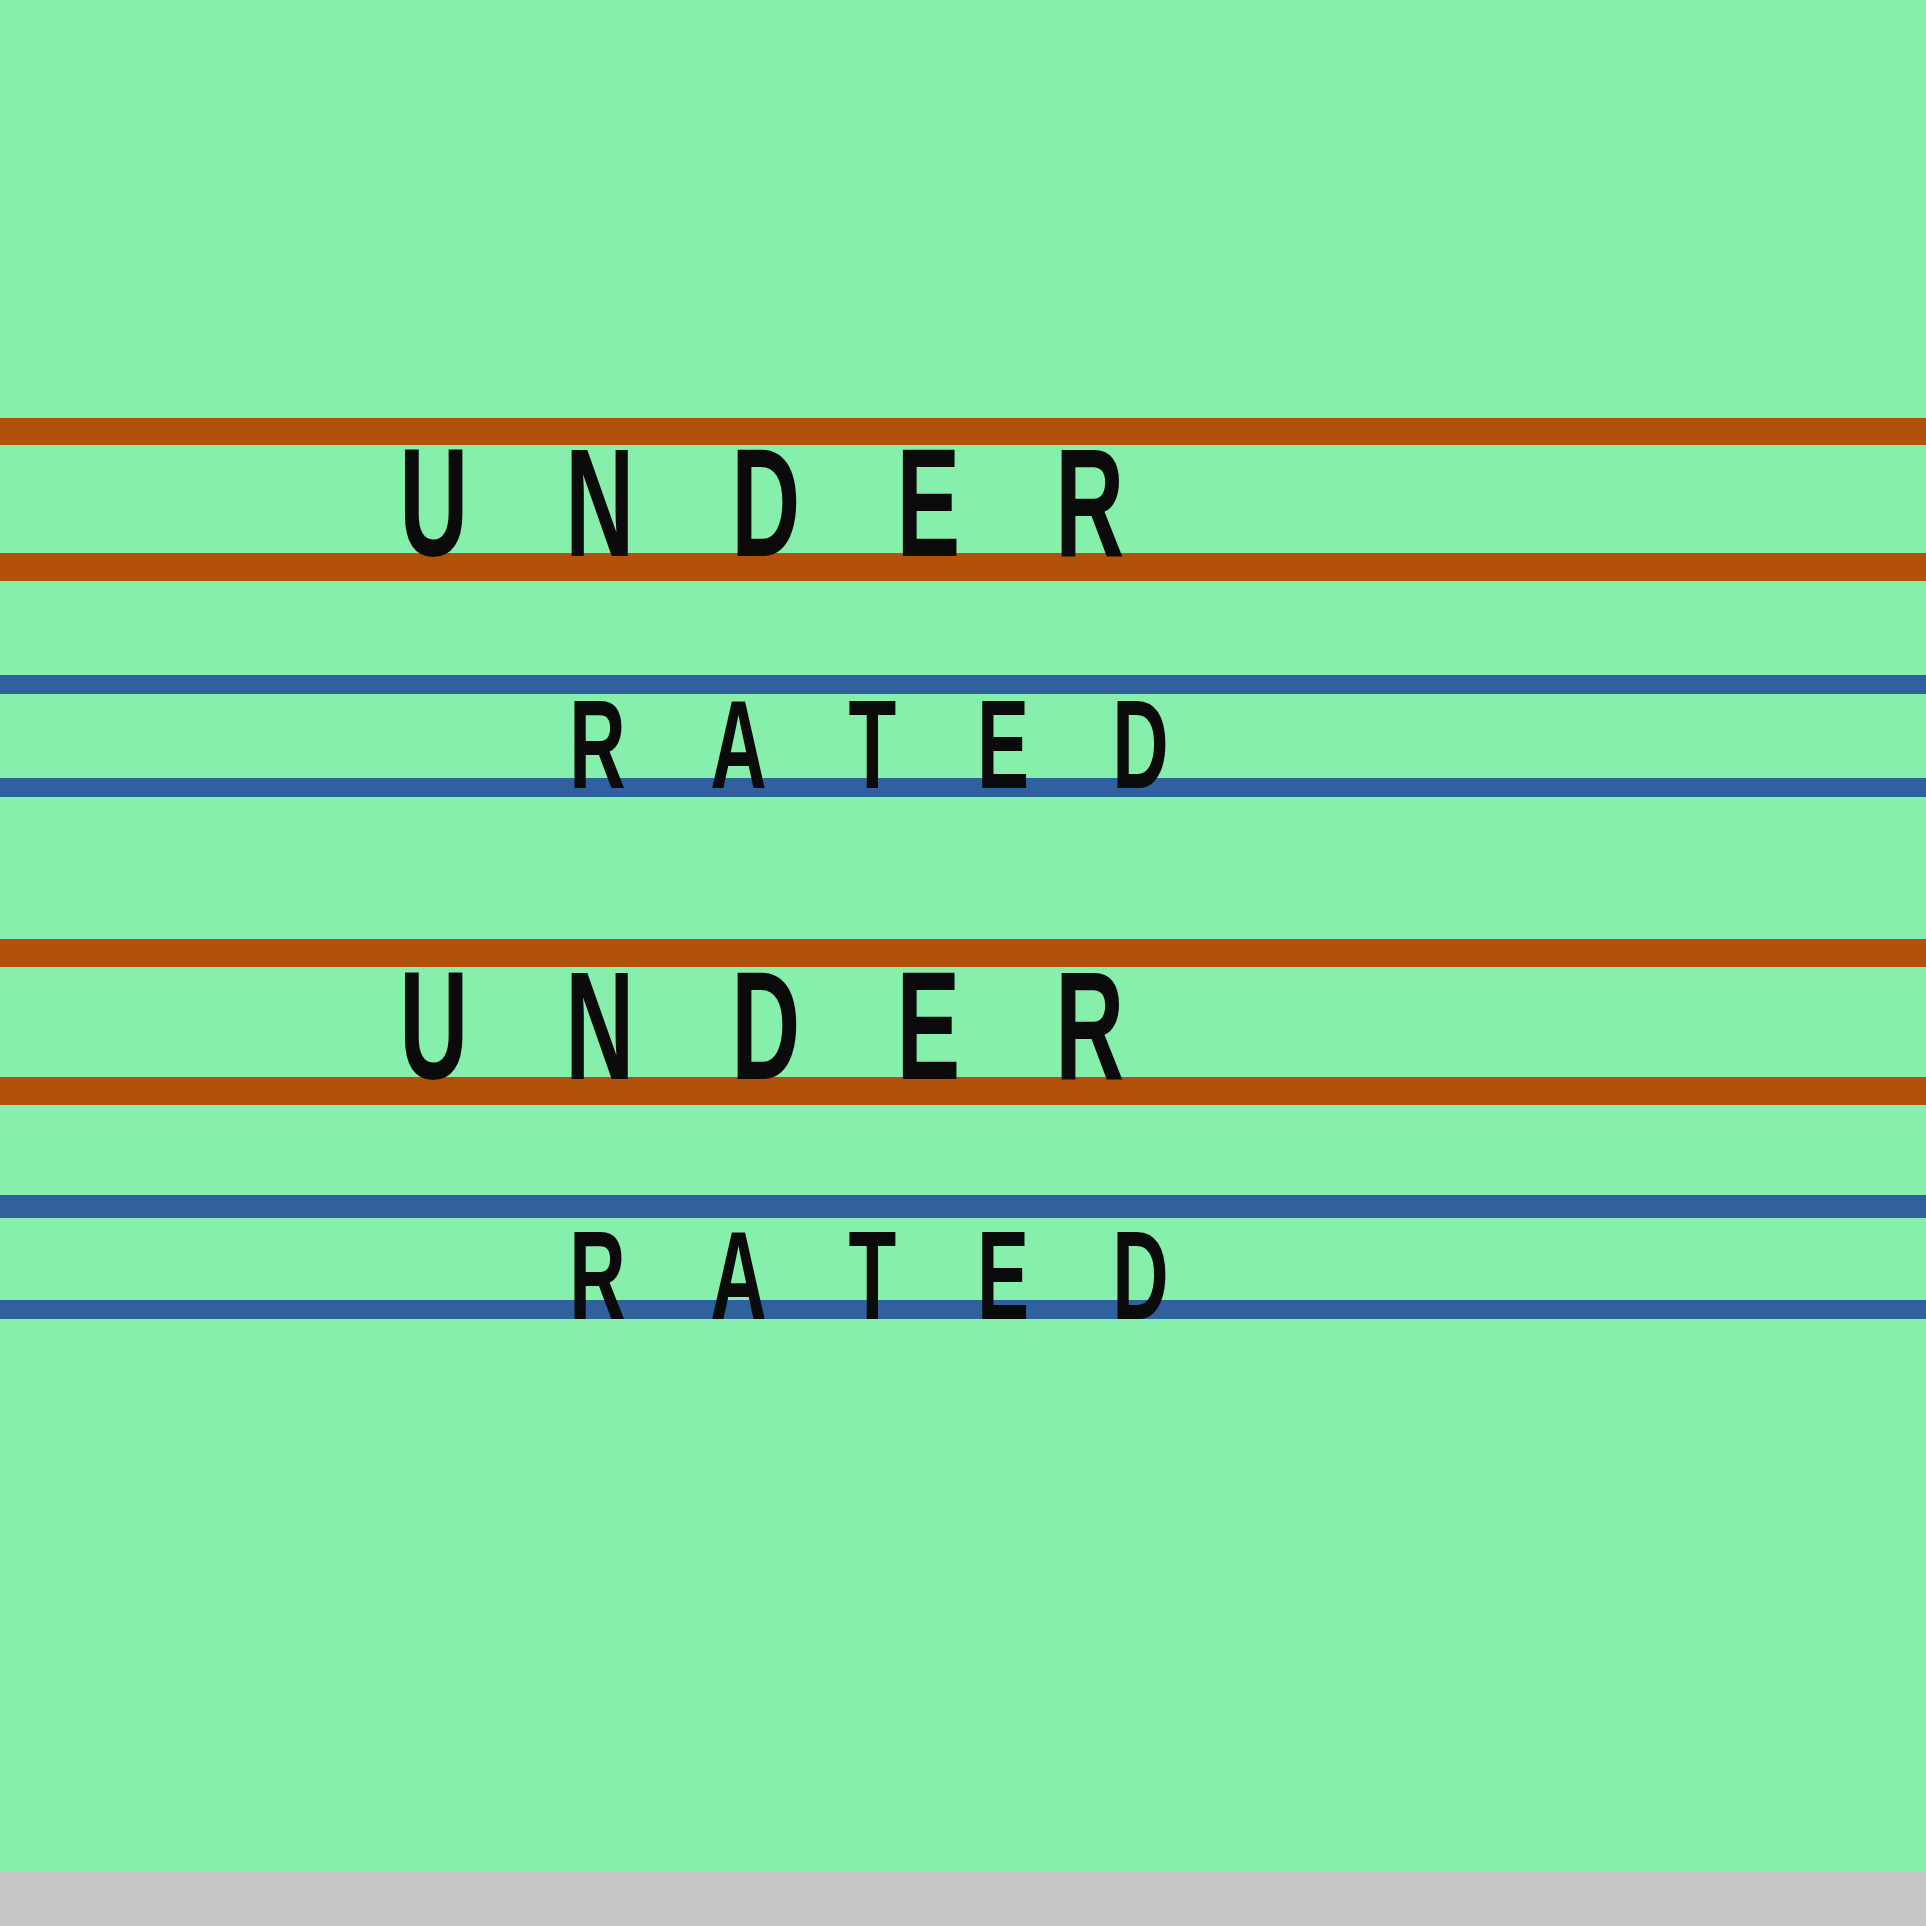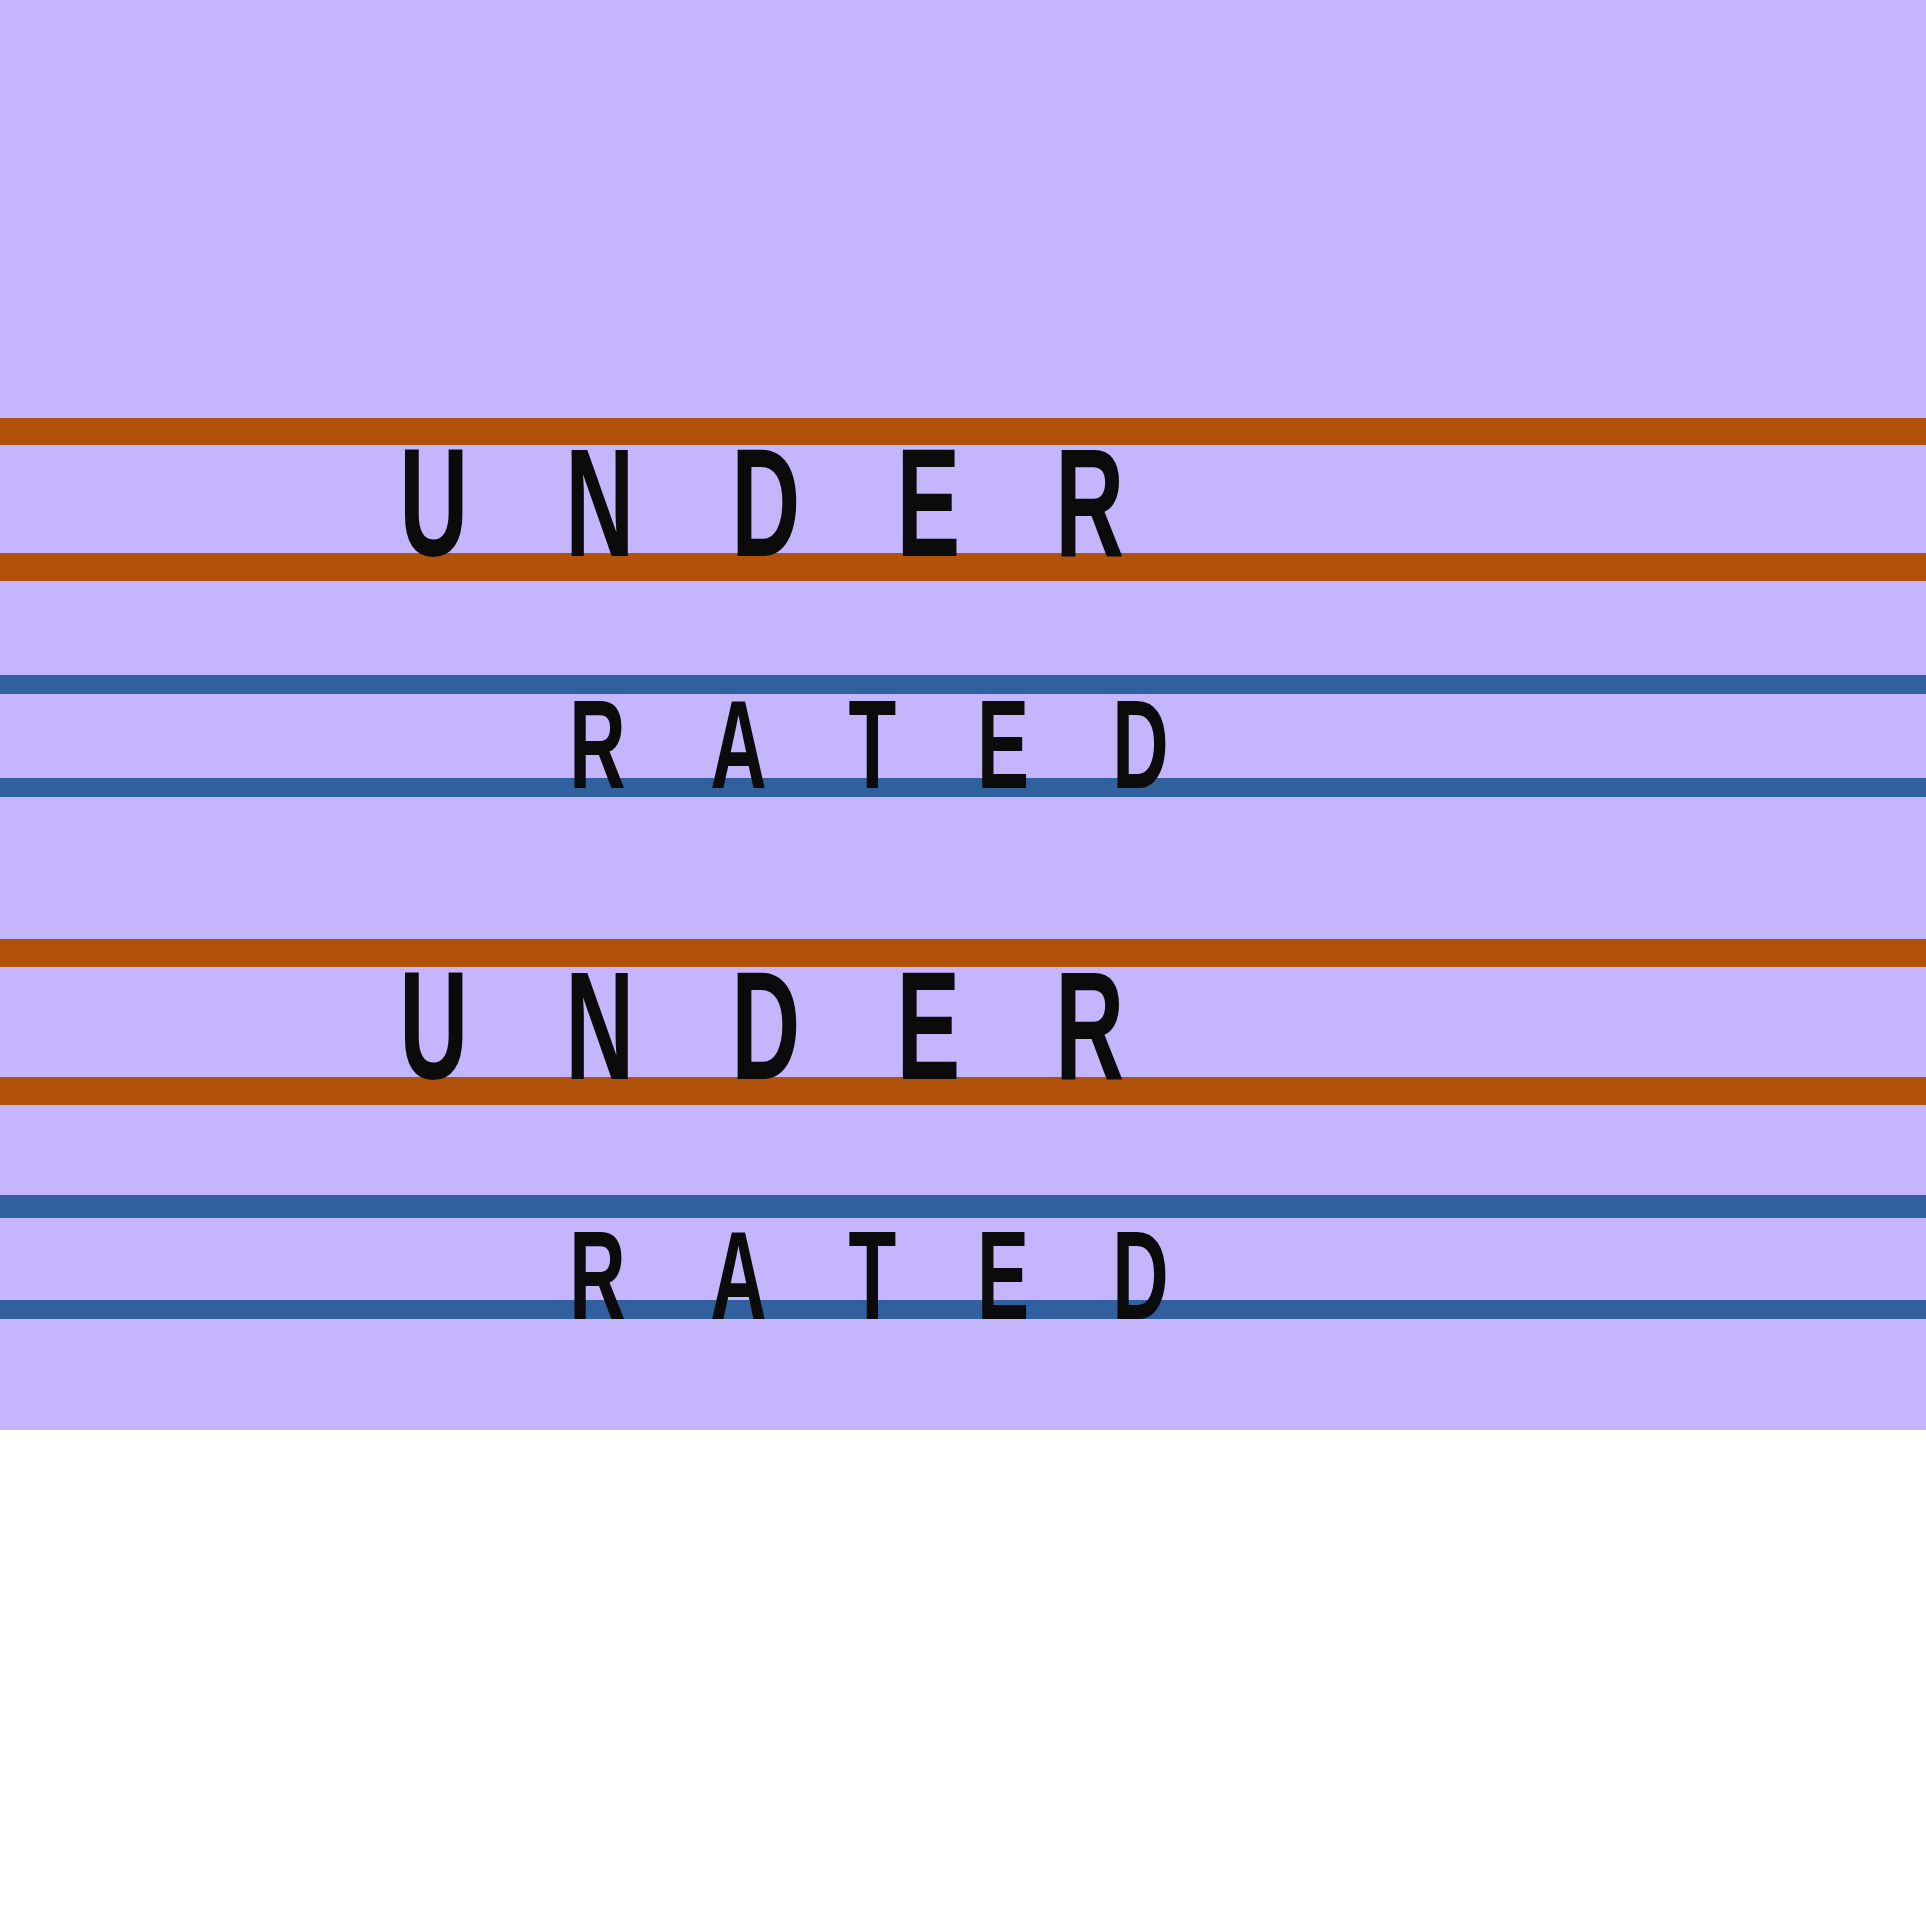--- a/index.html
+++ b/index.html
@@ -84,21 +84,21 @@
   #bottom-bar {
     position: absolute;
     left: 0;
     width: 1926px;
     background: #c6c6c6;
   }
 </style>
 </head>
 <body>
 
-<div id="stage" style="width: 1926px; height: 1430px; background: #c4b5fd;">
+<div id="stage" style="width: 1926px; height: 1926px; background: #86efac;">
 
   <div class="rule orange" id="rule-0" style="top: 418px; height: 27px; background: rgb(178, 81, 10); width: 1926px;"></div>
   <div class="rule orange" id="rule-1" style="top: 553px; height: 28px; background: rgb(178, 81, 10); width: 1926px;"></div>
   <div class="rule blue" id="rule-2" style="top: 675px; height: 19px; background: rgb(49, 96, 159); width: 1926px;"></div>
   <div class="rule blue" id="rule-3" style="top: 778px; height: 19px; background: rgb(49, 96, 159); width: 1926px;"></div>
   <div class="rule orange" id="rule-4" style="top: 939px; height: 28px; background: rgb(178, 81, 10); width: 1926px;"></div>
   <div class="rule orange" id="rule-5" style="top: 1077px; height: 28px; background: rgb(178, 81, 10); width: 1926px;"></div>
   <div class="rule blue" id="rule-6" style="top: 1195px; height: 22.5px; background: rgb(49, 96, 159); width: 1926px;"></div>
   <div class="rule blue" id="rule-7" style="top: 1300px; height: 19px; background: rgb(49, 96, 159); width: 1926px;"></div>
 

